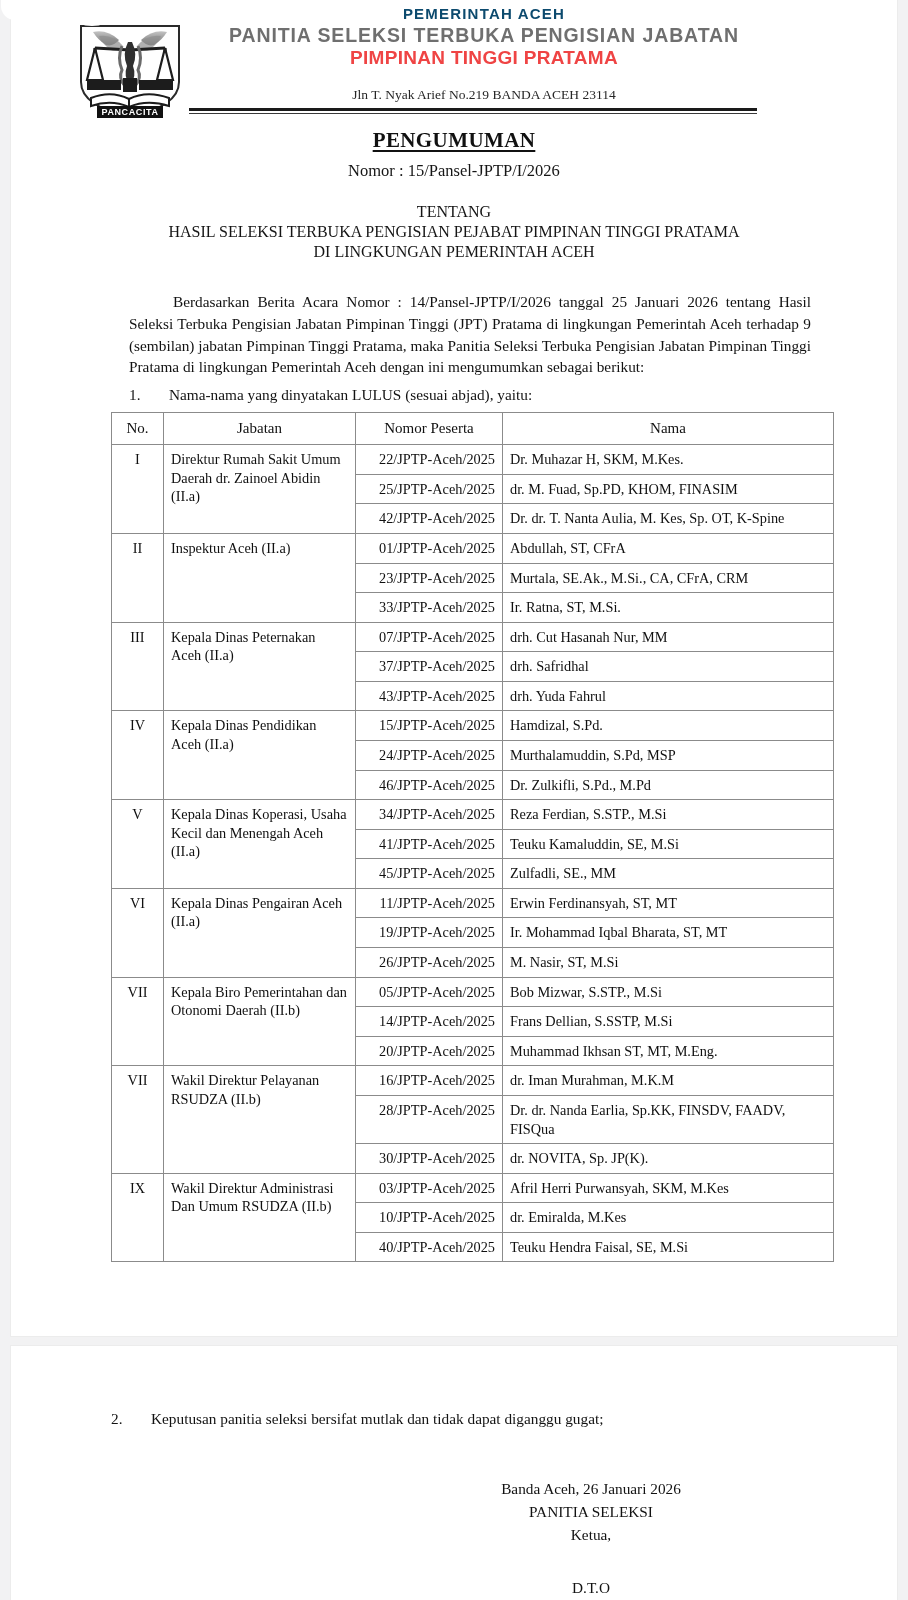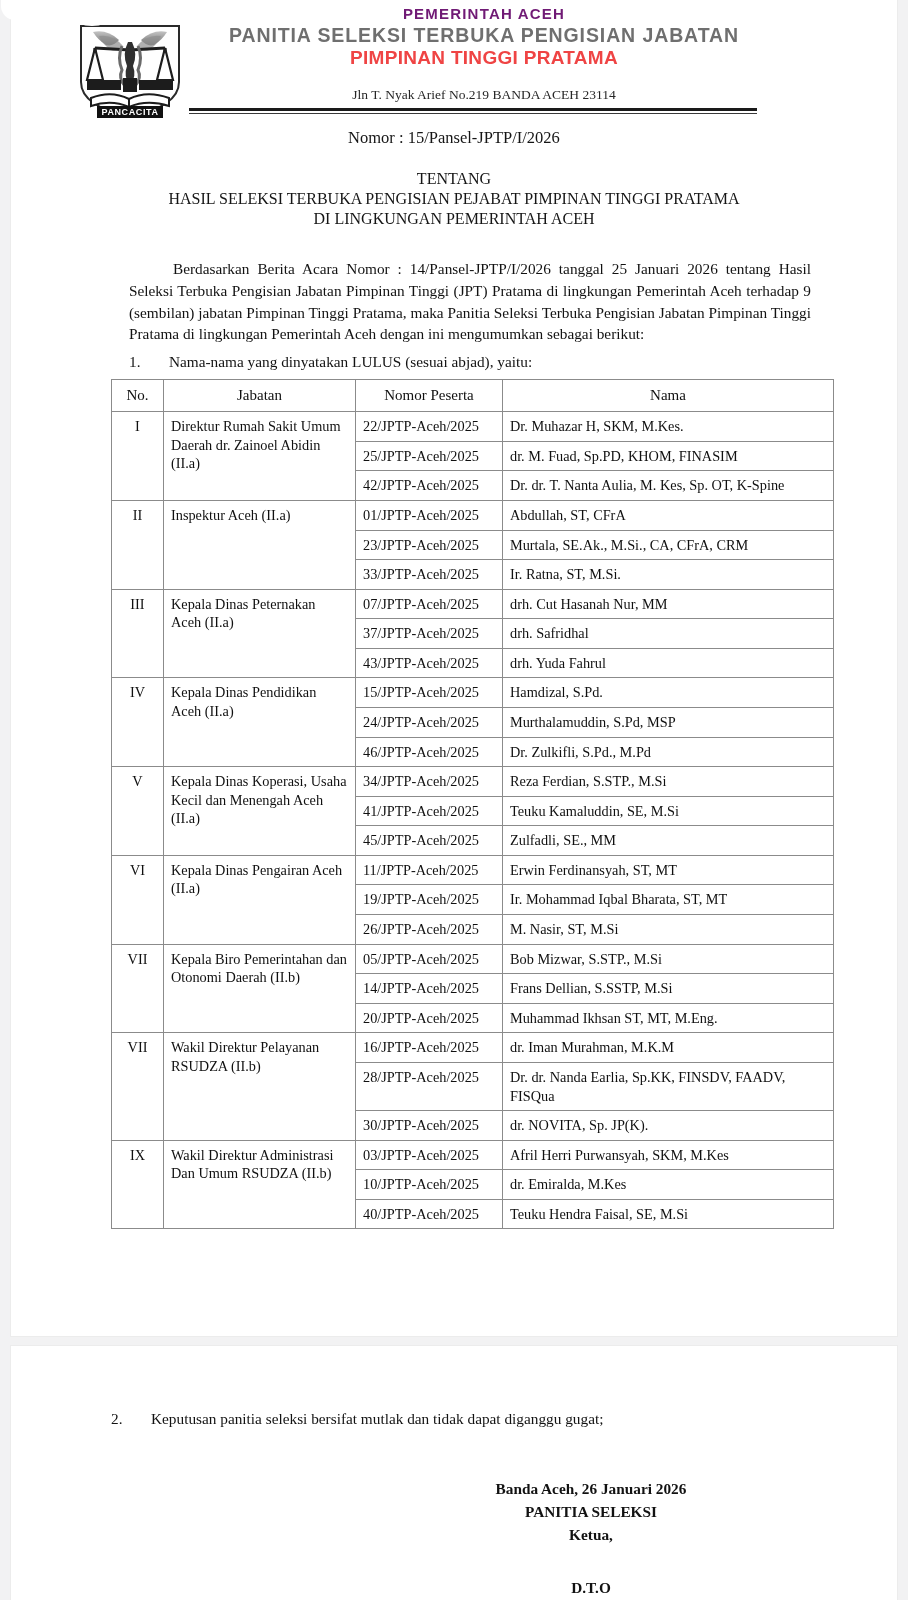--- a/index.html
+++ b/index.html
@@ -54,21 +54,21 @@
     left: 44px; top: 20px;
     width: 114px; height: 100px;
   }
   .emblem svg { display:block; width:100%; height:100%; }
 
   .lh-text { text-align: center; padding-left: 60px; }
   .lh-line-faint {
     font-family: "Liberation Sans", sans-serif;
     font-size: 15px; font-weight: bold;
     letter-spacing: 1.2px;
-    color: #701a75;
+    color: #0c4a6e;
     line-height: 1.05;
   }
   .lh-line-1 {
     font-family: "Liberation Sans", sans-serif;
     font-size: 19.5px; font-weight: bold;
     letter-spacing: 0.9px;
     color: #6f6f6f;
     line-height: 1.25;
     margin-top: 1px;
   }
@@ -148,41 +148,40 @@
     font-size: 15px;
     padding: 6px 6px;
     vertical-align: middle;
   }
   td.cell-no {
     text-align: center;
     vertical-align: top;
     padding-top: 6px;
   }
   td.cell-jab { vertical-align: top; padding-top: 6px; }
-  td.cell-nomor { white-space: nowrap; }
+  td.cell-nomor { white-space: nowrap; text-align: right; }
   td.cell-nama { }
 
   
   .footer-wrap { padding: 62px 68px 0 100px; }
   .foot-item {
     display: flex;
     font-size: 15.3px;
     color: #121212;
     line-height: 1.42;
   }
   .sign-block {
     margin-top: 48px;
     text-align: center;
     width: 300px;
     margin-left: auto;
     margin-right: 88px;
     font-size: 15.3px;
     color: #121212;
     line-height: 1.5;
-    font-weight: bold;
   }
   .sign-dto { margin-top: 30px; }
 </style>
 </head>
 <body>
 
 <div class="viewer">
 
   <div class="chrome-blob blob-b"></div>
   <div class="chrome-blob blob-a"></div>
@@ -236,20 +235,21 @@
           <div class="lh-line-3">Jln T. Nyak Arief No.219 BANDA ACEH 23114</div>
         </div>
 
         <div class="rule-wrap">
           <div class="rule-thick"></div>
           <div class="rule-thin"></div>
         </div>
       </div>
 
       <div class="title-block">
+        <div class="t-pengumuman">PENGUMUMAN</div>
         <div class="t-nomor">Nomor : 15/Pansel-JPTP/I/2026</div>
         <div class="t-tentang">TENTANG</div>
         <div class="t-sub1">HASIL SELEKSI TERBUKA PENGISIAN PEJABAT PIMPINAN TINGGI PRATAMA</div>
         <div class="t-sub2">DI LINGKUNGAN PEMERINTAH ACEH</div>
       </div>
 
       <div class="body-wrap">
         <div class="para">Berdasarkan Berita Acara Nomor : 14/Pansel-JPTP/I/2026 tanggal 25 Januari 2026 tentang Hasil Seleksi Terbuka Pengisian Jabatan Pimpinan Tinggi (JPT) Pratama di lingkungan Pemerintah Aceh terhadap 9 (sembilan) jabatan Pimpinan Tinggi Pratama, maka Panitia Seleksi Terbuka Pengisian Jabatan Pimpinan Tinggi Pratama  di lingkungan Pemerintah Aceh dengan ini mengumumkan sebagai berikut:</div>
         <div class="numbered">
           <span class="num-marker">1.</span>

